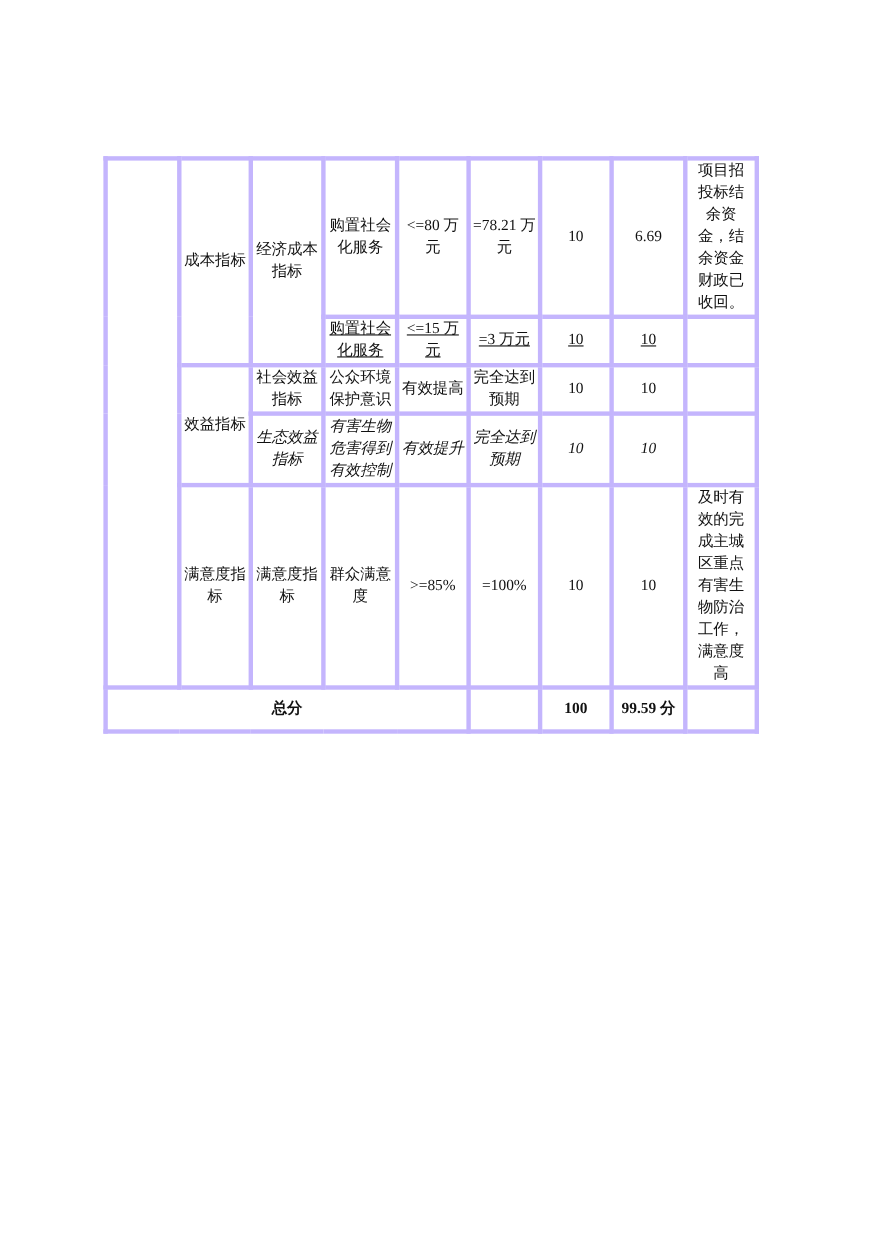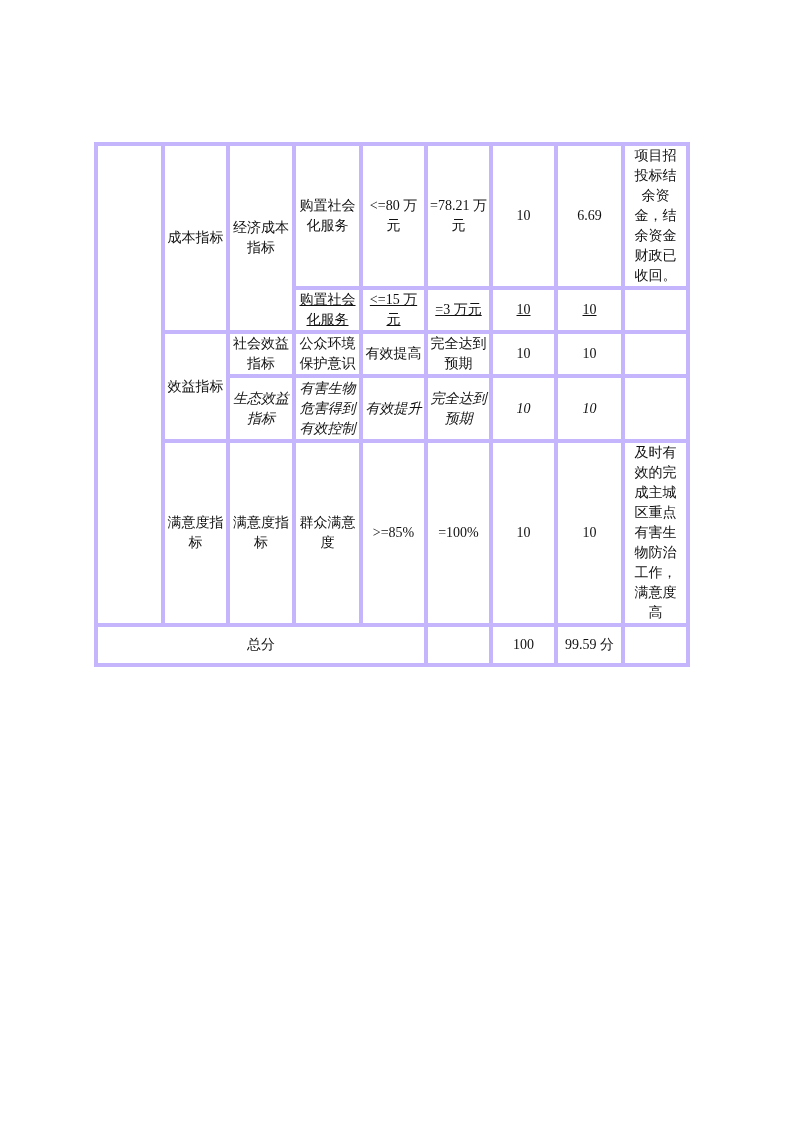--- a/index.html
+++ b/index.html
@@ -33,21 +33,21 @@
     overflow: hidden;
     word-break: break-all;
   }
   table.perf td.note-cell { padding: 0 3px; }
   table.perf td.val-cell  { padding: 0 1px; }
   tr.r1 { height: 104px; }
   tr.r2 { height: 43px; text-decoration: underline;  }
   tr.r3 { height: 44px;  }
   tr.r4 { height: 65px; font-style: italic;  }
   tr.r5 { height: 125px; }
-  tr.r6 { height: 40px;  }
+  tr.r6 { height: 40px; font-weight: bold;  }
   .page-number {
     position: absolute;
     left: 0;
     top: 1038px;
     width: 100%;
     text-align: center;
     font-size: 14px;
     line-height: 18px;
     color: #111111;
   }

